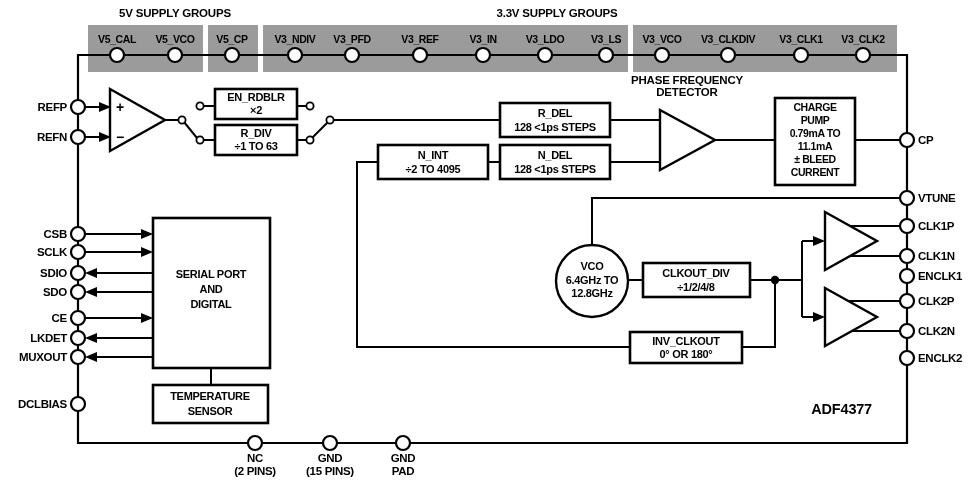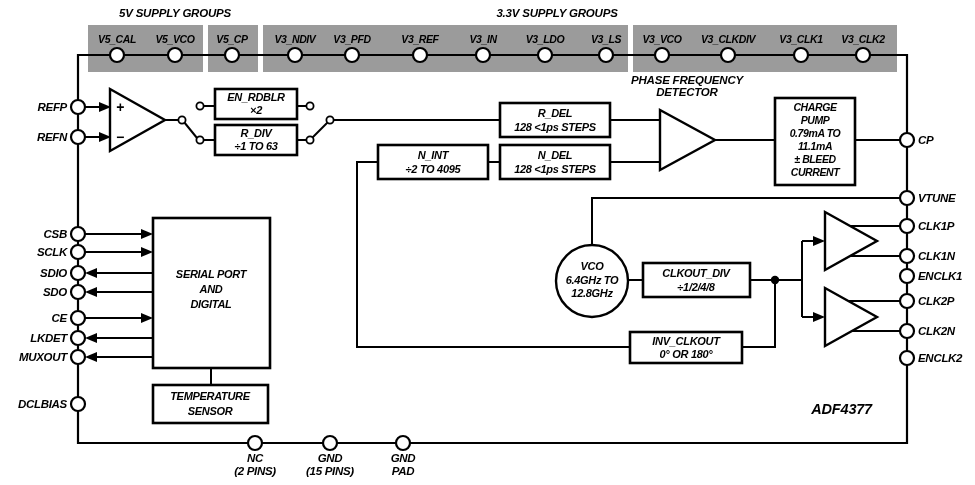--- a/index.html
+++ b/index.html
@@ -1,16 +1,16 @@
 <!DOCTYPE html>
 <html style="--supply-gray: #9b9b9b;"><head>
 <meta charset="utf-8">
 <style>
   html,body { margin:0; padding:0; background:#ffffff; }
-  .stage { width:975px; height:485px; position:relative; background:#fff;font-style:italic; }
+  .stage { width:975px; height:485px; position:relative; background:#fff; }
   svg { display:block; }
   .supply-box { fill: var(--supply-gray, #9b9b9b); stroke: none; }
   .border-line { fill:none; stroke:#000; stroke-width:2.2; }
   .wire { fill:none; stroke:#000; stroke-width:2; }
   .blk { fill:#fff; stroke:#000; stroke-width:2.6; }
   .tri { fill:#fff; stroke:#000; stroke-width:2.4; stroke-linejoin:miter; }
   .pin { fill:#fff; stroke:#000; stroke-width:2.2; }
   .sw  { fill:#fff; stroke:#000; stroke-width:1.8; }
   .dot { fill:#000; stroke:none; }
   .ah  { fill:#000; stroke:none; }

